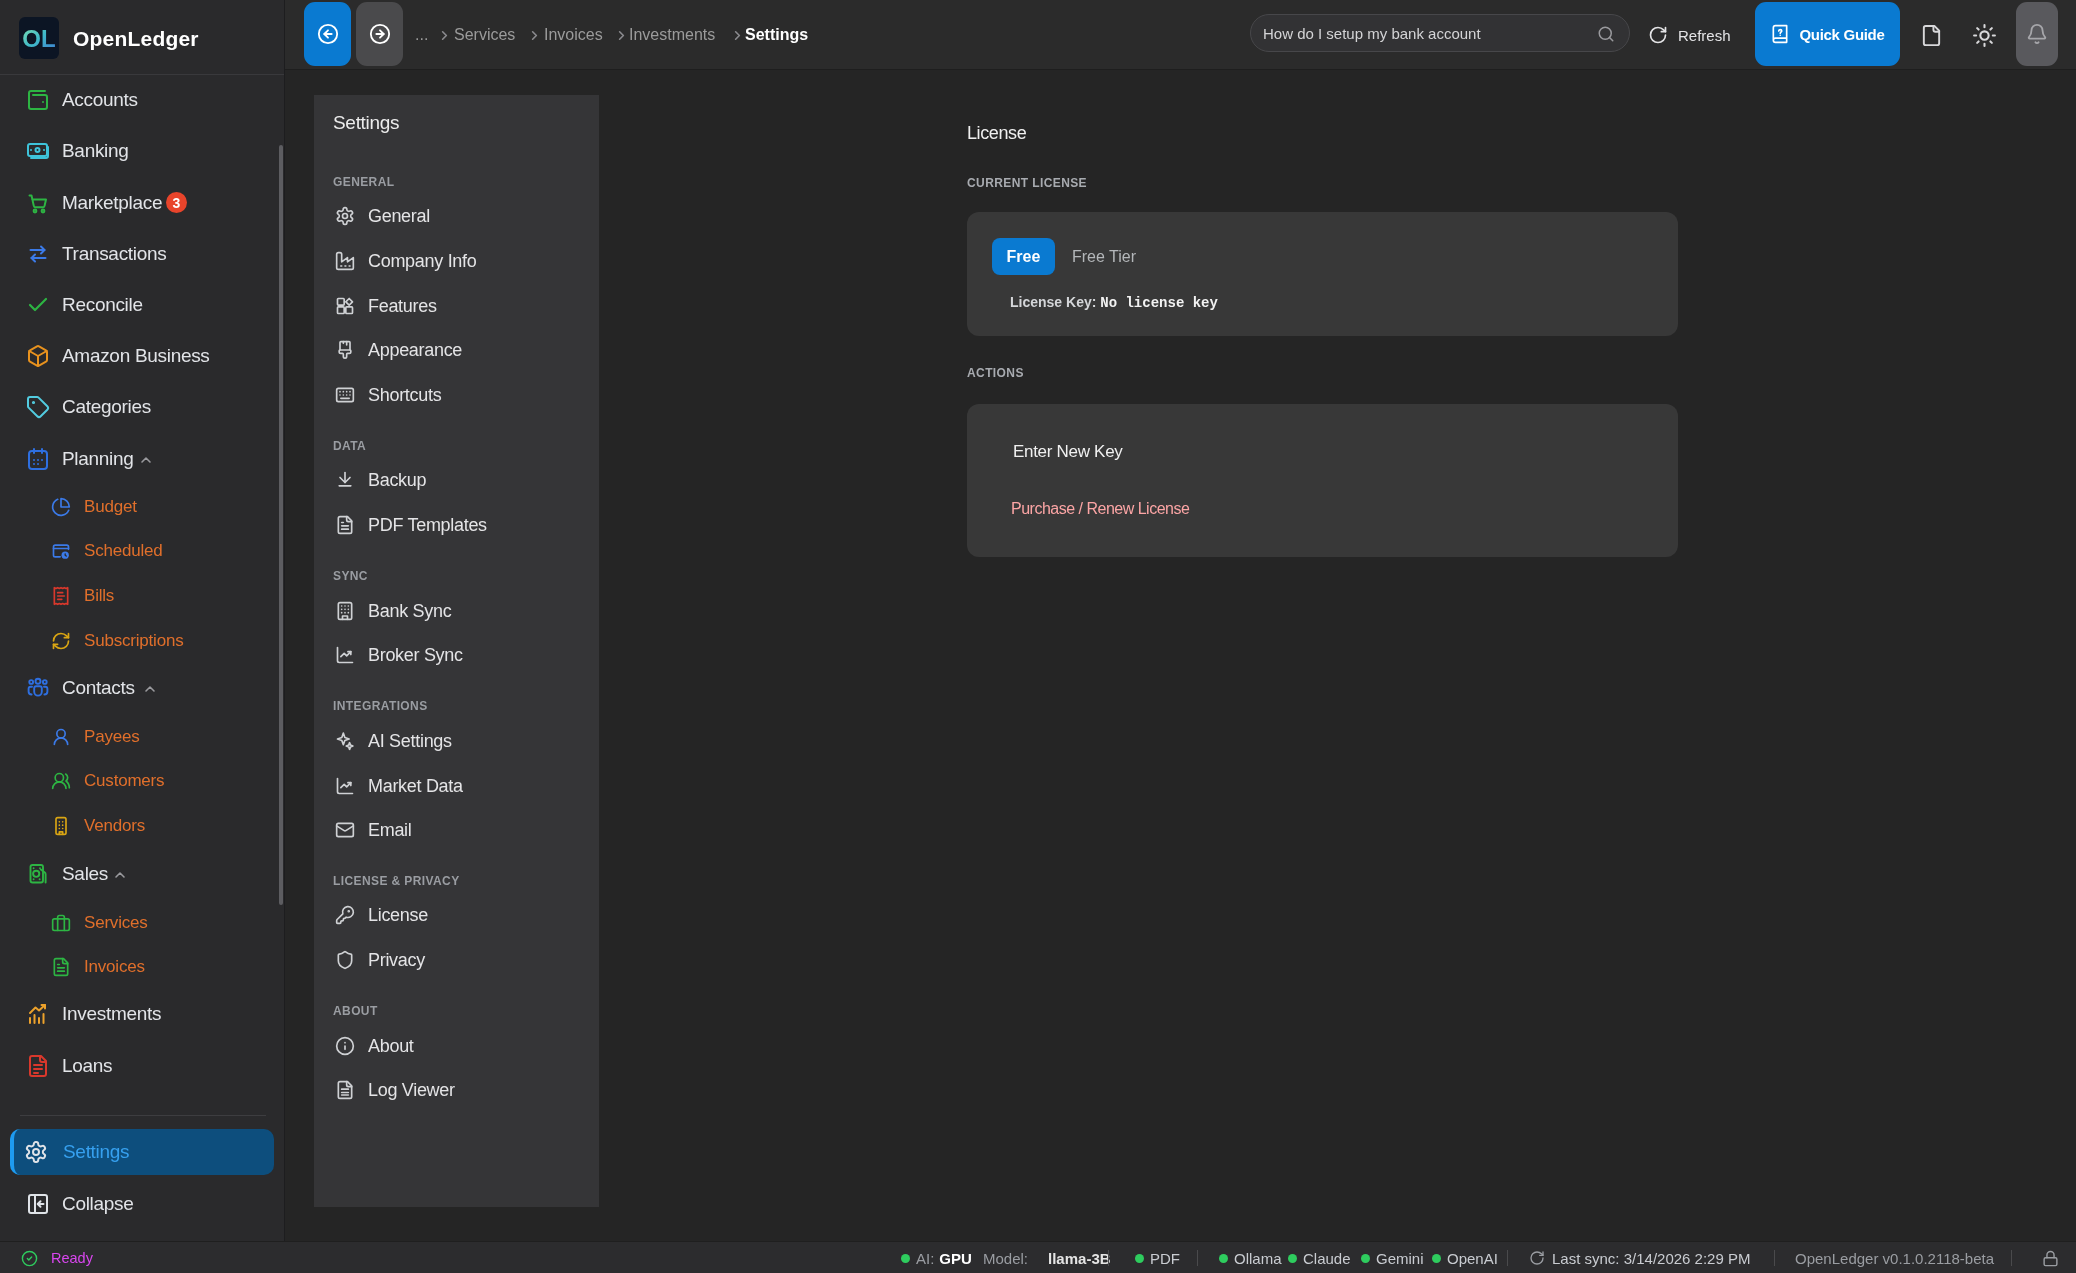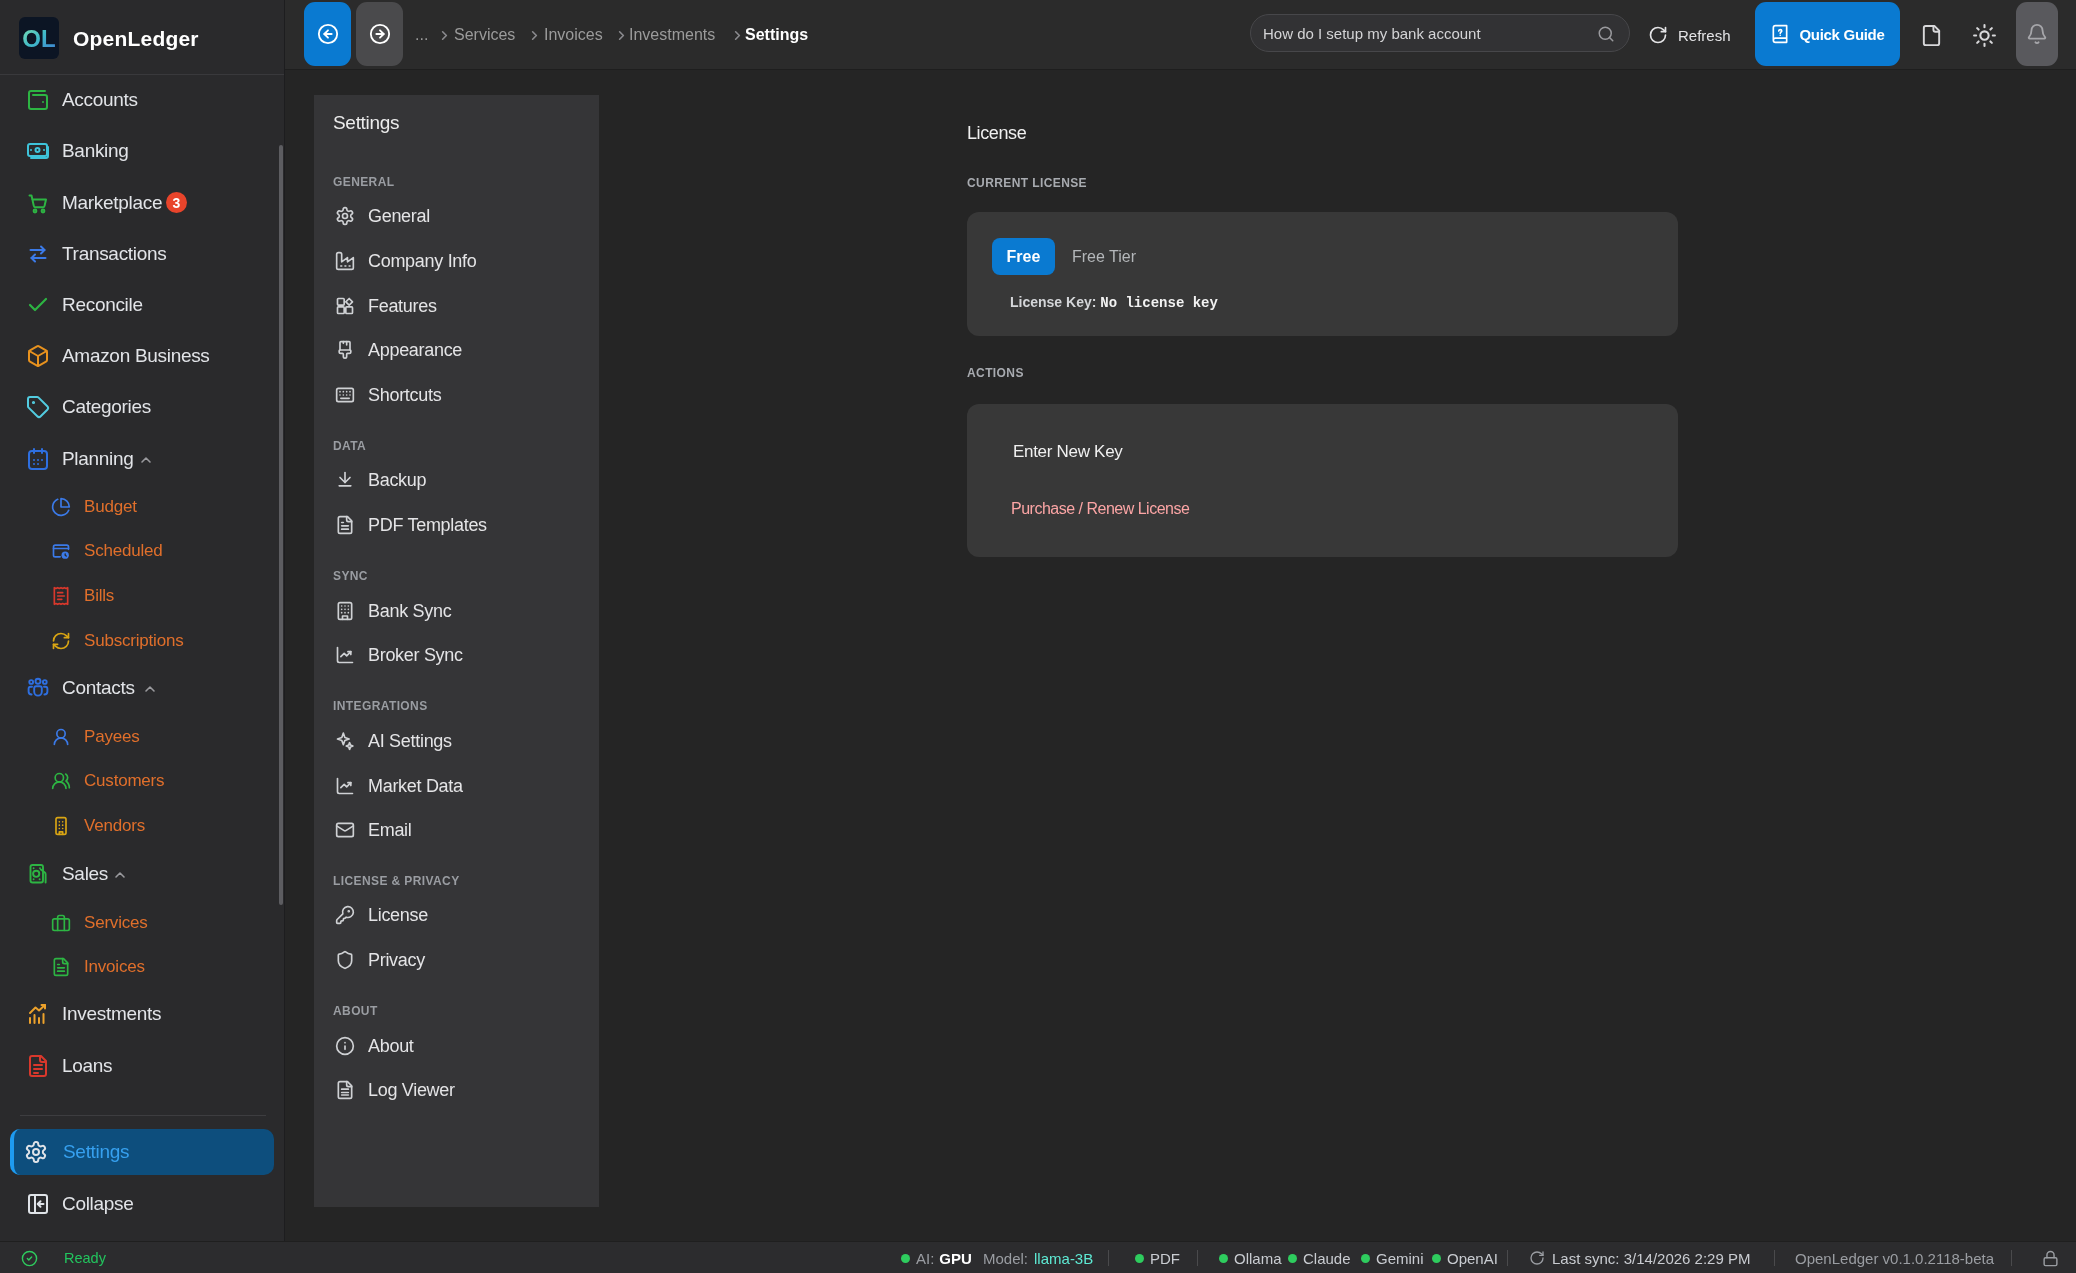--- a/index.html
+++ b/index.html
@@ -84,21 +84,21 @@
   #lickey .mono { font-family:"Liberation Mono", monospace; font-size:14px;
     font-weight:bold; color:#f2f2f2; }
   #enterkey { position:absolute; left:46px; top:38px; font-size:17px; color:#f0f0f0;
     font-weight:500; letter-spacing:-0.3px; }
   #renew { position:absolute; left:44px; top:96px; font-size:16px; color:#fca5a5; letter-spacing:-0.5px; }
 
   
   #statusbar { position:absolute; left:0; top:1241px; width:2076px; height:32px;
     background:#2c2c2e; border-top:1px solid #1f1f1f; }
   #ready { position:absolute; left:21px; top:0; height:32px; display:flex;
-    align-items:center; gap:26px; font-size:14.5px; color:#22c55e;text-align:center; }
+    align-items:center; gap:13px; font-size:14.5px; color:#d946ef;text-align:center; }
   .sb-item { position:absolute; top:0; height:32px; display:flex;
     align-items:center; font-size:15px; color:#c9ccd1; white-space:nowrap; }
   .dot { width:9px; height:9px; border-radius:50%; background:#2ecc5e; display:inline-block; }
   .ssep { width:1px; height:16px; background:#4a4a4c; display:inline-block; }
   .sgray { color:#9a9da2; }
 </style>
 </head>
 <body>
 
 <div id="sidebar">
@@ -696,21 +696,21 @@
       </svg>
       <span>Ready</span>
     </div>
   <div class="sb-item" style="left:901px">
       <span class="dot"></span>
       <span class="sgray" style="margin-left:6px">AI:</span>
       <span style="margin-left:5px;color:#ffffff;font-weight:bold">GPU</span>
     </div>
   <div class="sb-item" style="left:983px">
       <span class="sgray">Model:</span>
-      <span style="margin-left:6px;color:#5eead4;font-weight:normal">llama-3B</span>
+      <span style="margin-left:20px;color:#e5e5e5;font-weight:bold">llama-3B</span>
     </div>
   <div class="sb-item" style="left:1108px">
       <span class="ssep"></span>
     </div>
   <div class="sb-item" style="left:1135px">
       <span class="dot"></span>
       <span style="margin-left:6px">PDF</span>
     </div>
   <div class="sb-item" style="left:1197px">
       <span class="ssep"></span>

